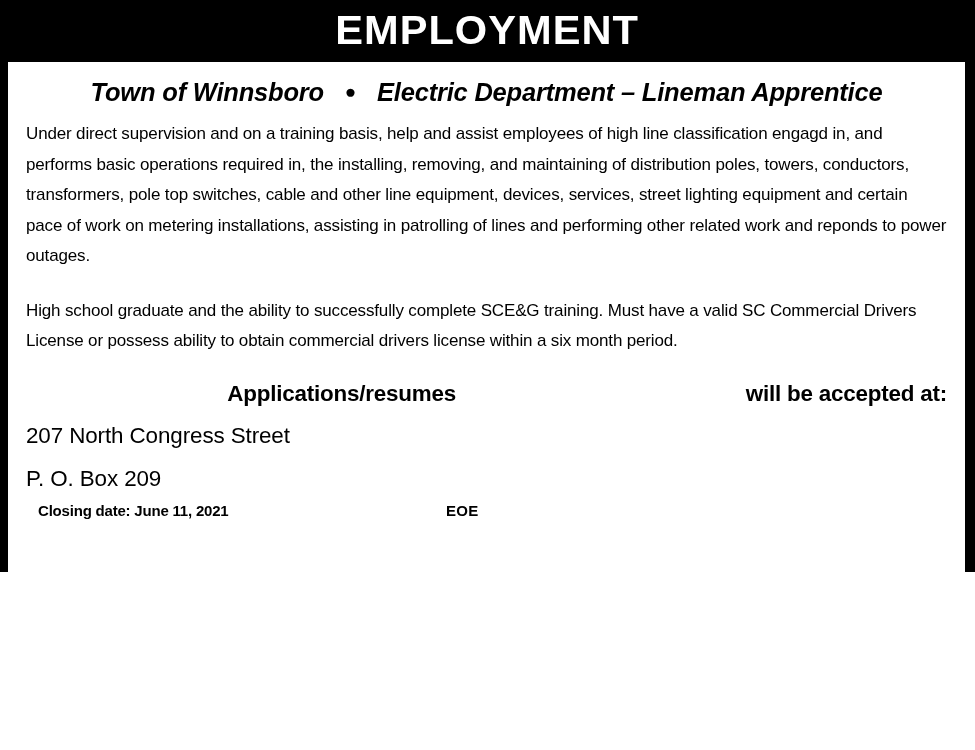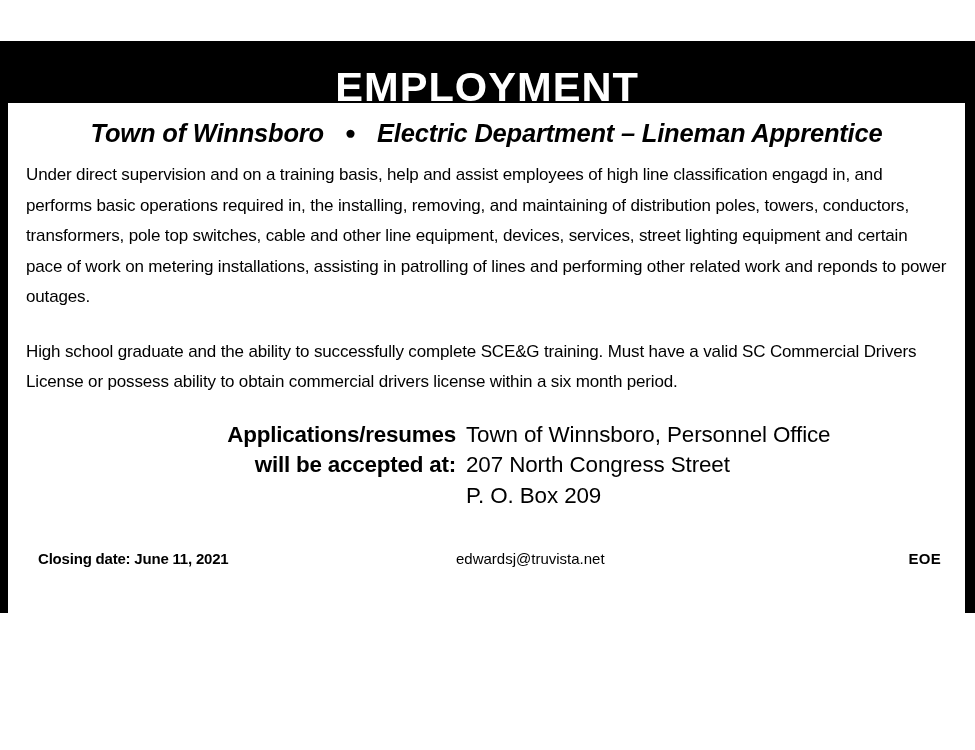--- a/index.html
+++ b/index.html
@@ -14,22 +14,21 @@
     color: #000000;
     overflow: hidden;
   }
 
   .ad {
     position: relative;
     width: 975px;
     height: 572px;
     box-sizing: border-box;
     background: #000000;
-    padding: 16px;
-    margin-top: 41px;
+    padding: 0;
   }
 
   
   .frame-header {
     height: 60px;
     background: #000000;
     display: flex;
     align-items: center;
     justify-content: center;
   }
@@ -86,20 +85,21 @@
   }
 
   .apply {
     margin-top: 22px;
     display: grid;
     grid-template-columns: 430px auto;
     column-gap: 10px;
     row-gap: 0;
     font-size: 22.4px;
     line-height: 30.5px;
+    gap: 12px;
   }
   .apply .lbl {
     text-align: right;
     font-weight: bold;
     letter-spacing: -0.2px;
   }
   .apply .val {
     text-align: left;
     letter-spacing: -0.1px;
   }
@@ -150,31 +150,29 @@
       <span>Electric Department – Lineman Apprentice</span>
     </div>
 
     <div class="body-text">
       <p>Under direct supervision and on a training basis, help and assist employees of high line classification engagd in, and performs basic operations required in, the installing, removing, and maintaining of distribution poles, towers, conductors, transformers, pole top switches, cable and other line equipment, devices, services, street lighting equipment and certain pace of work on metering installations, assisting in patrolling of lines and performing other related work and reponds to power outages.</p>
       <p>High school graduate and the ability to successfully complete SCE&amp;G training. Must have a valid SC Commercial Drivers License or possess ability to obtain commercial drivers license within a six month period.</p>
     </div>
 
     <div class="apply">
       <div class="lbl">Applications/resumes</div>
-      <div class="val">Town of Winnsboro, Personnel Office</div>
 
       <div class="lbl">will be accepted at:</div>
       <div class="val">207 North Congress Street</div>
 
       <div class="blank"></div>
       <div class="val">P. O. Box 209</div>
 
       <div class="blank"></div>
     </div>
 
     <div class="footer">
       <div class="closing">Closing date:  June 11, 2021</div>
-      <div class="email">edwardsj@truvista.net</div>
       <div class="eoe">EOE</div>
     </div>
 
   </div>
 </div>
 
 </body></html>

